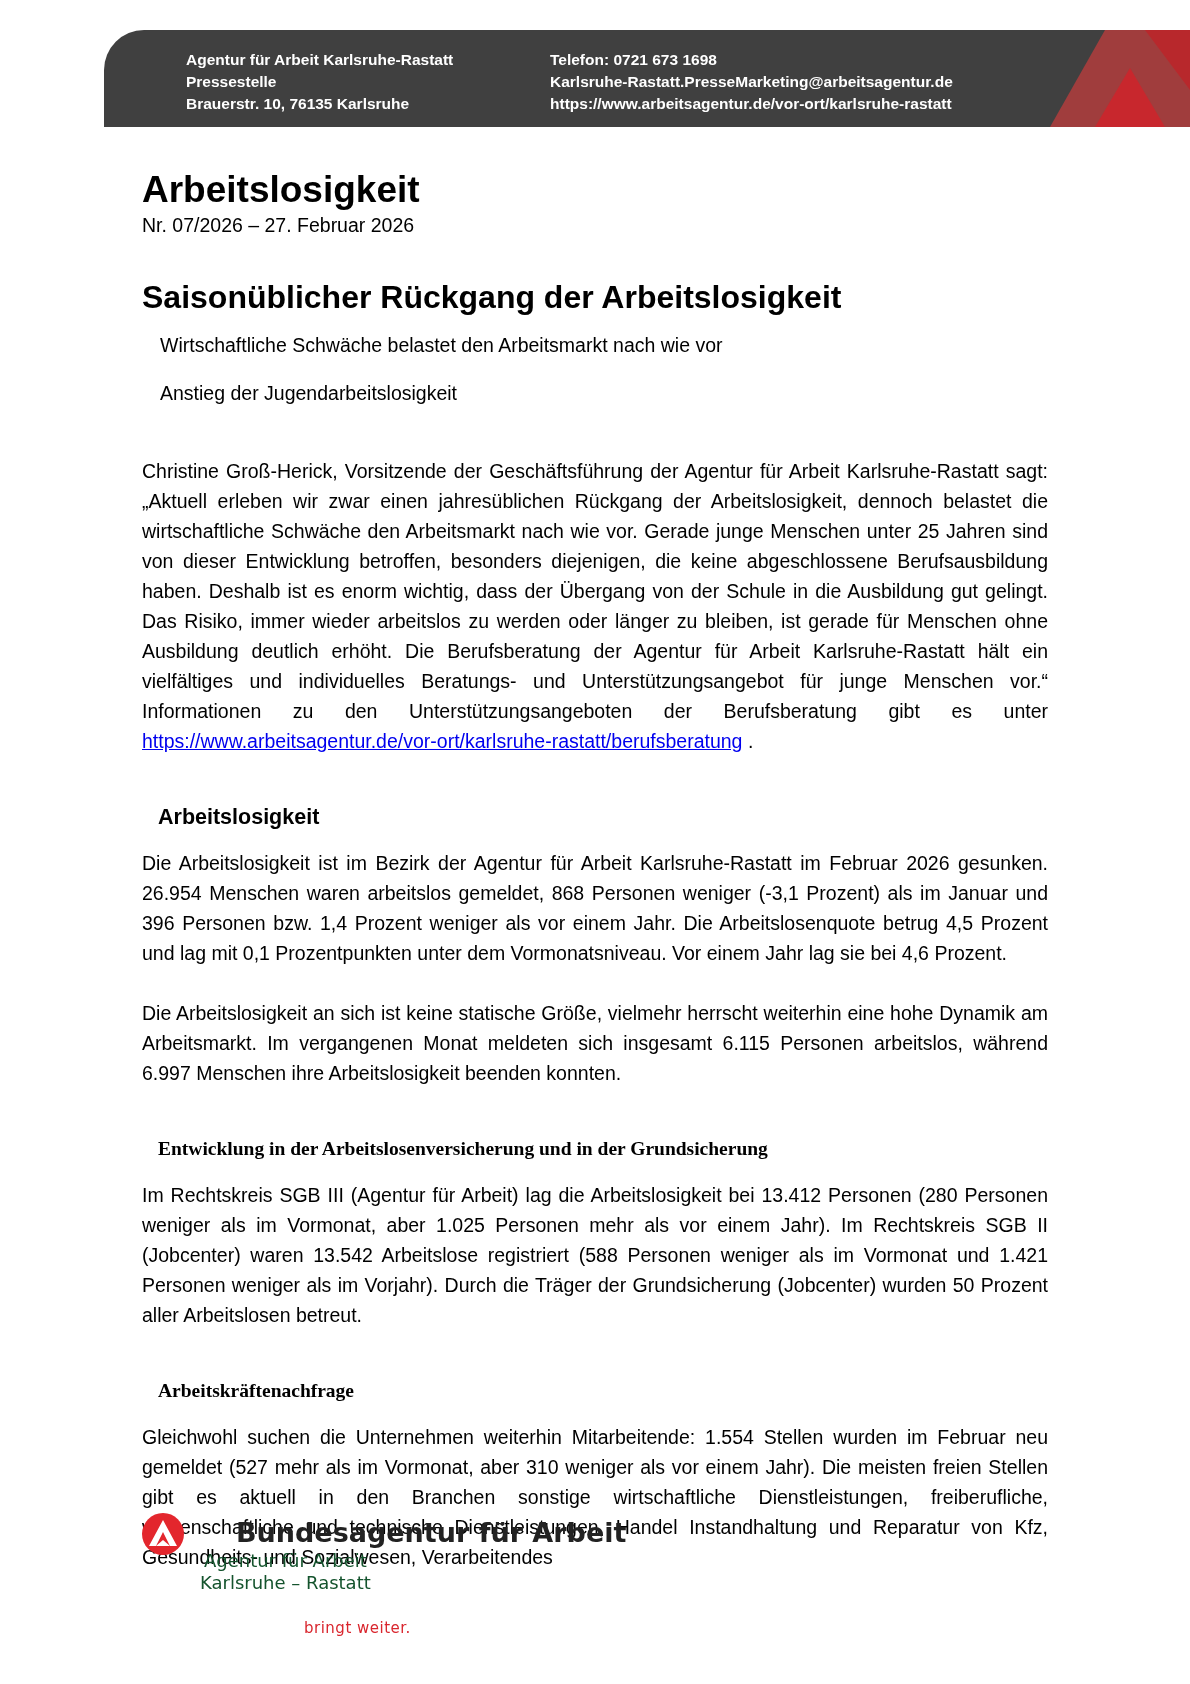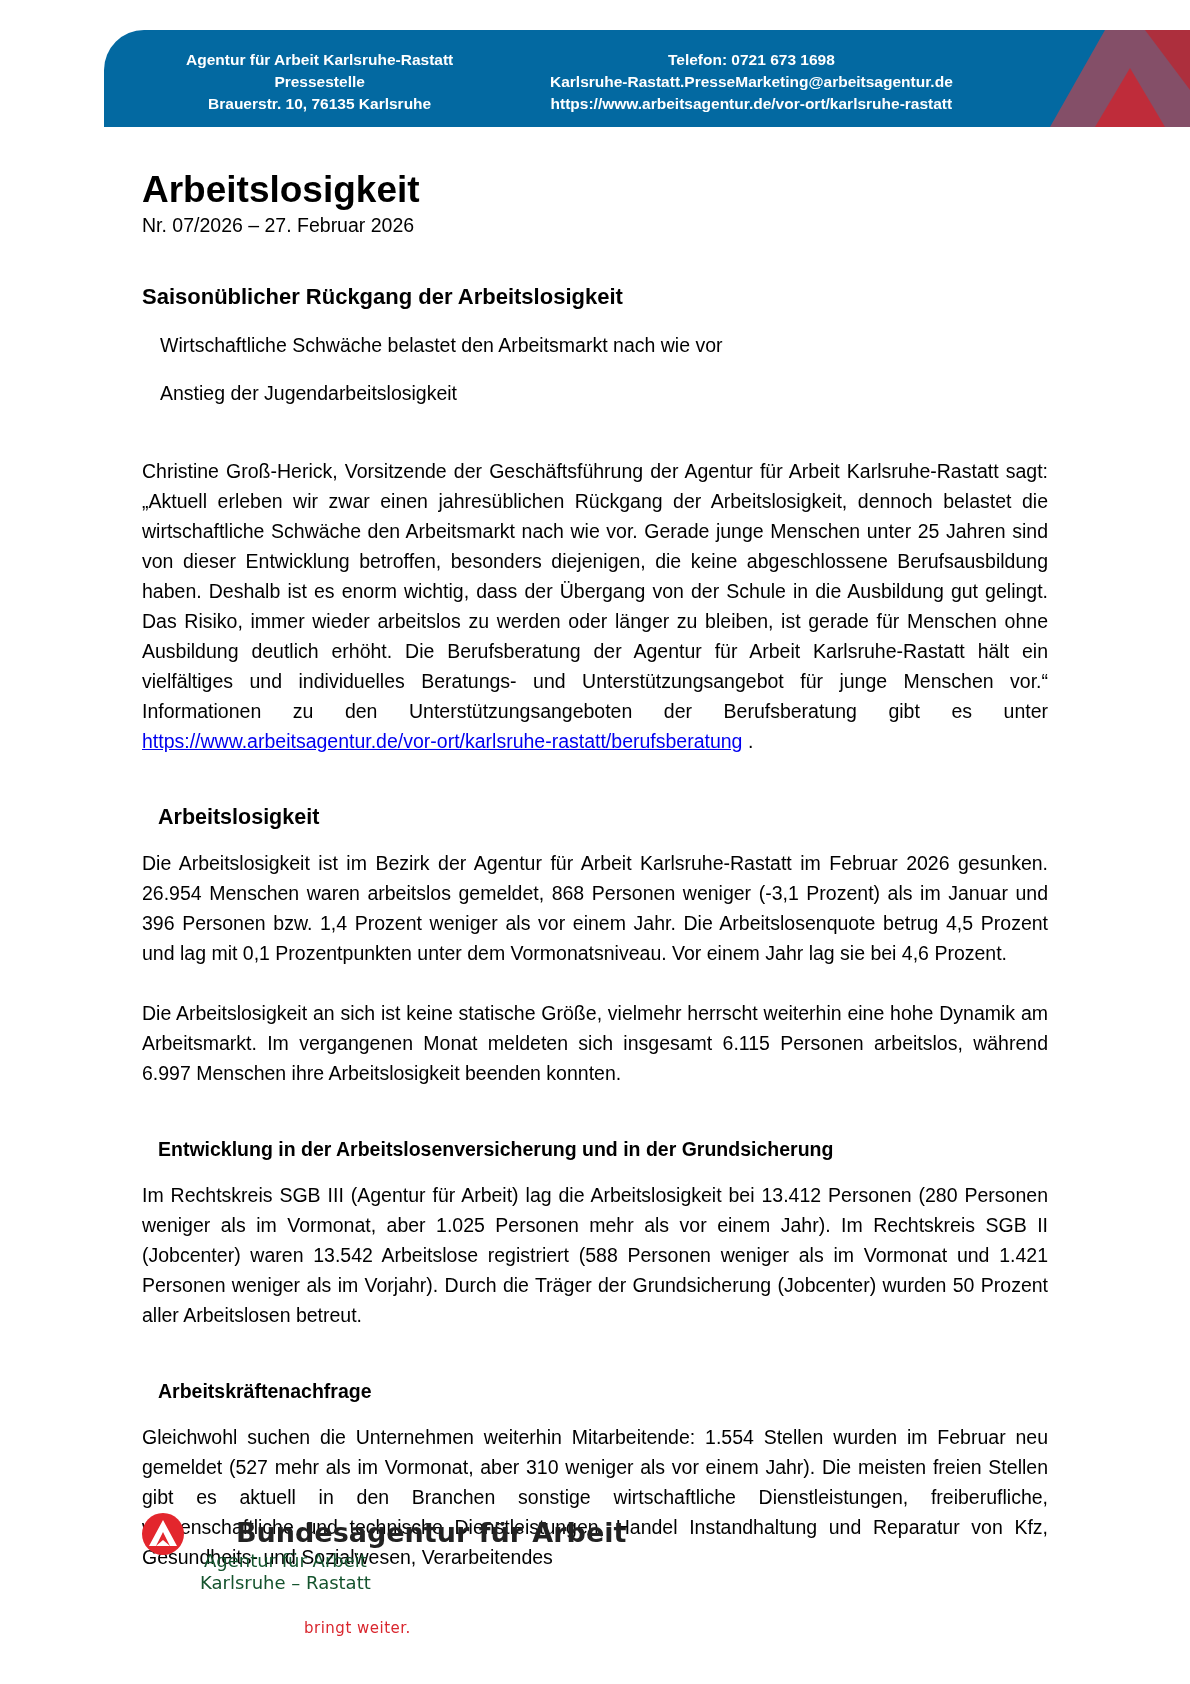--- a/index.html
+++ b/index.html
@@ -1,33 +1,33 @@
 <!DOCTYPE html>
 <html><head>
 <meta charset="utf-8">
 <style>
   html, body { margin: 0; padding: 0; background: #ffffff; }
   body { width: 1190px; height: 1684px; position: relative; overflow: hidden;
          font-family: "Liberation Sans", sans-serif; color: #000; }
   .header-band { position: absolute; left: 104px; top: 30px; width: 1086px; height: 97px;
-         background: #0369a1; border-top-left-radius: 40px; overflow: hidden; text-align: center; }
+         background: #404040; border-top-left-radius: 40px; overflow: hidden; }
   .header-band .deco { position: absolute; right: 0; top: 0; width: 260px; height: 97px; }
   .hcol { position: absolute; top: 19px; color: #fff; font-weight: bold; font-size: 15.5px; line-height: 22px; }
   .hcol.left { left: 82px; }
   .hcol.right { left: 446px; }
   .hcol div { white-space: nowrap; }
   .content { position: absolute; left: 142px; width: 906px; top: 168px; }
   .title { font-size: 37px; font-weight: bold; line-height: 44px; margin: 0; }
   .subline { font-size: 19.5px; line-height: 26px; margin: 0; }
-  .headline { font-size: 22px; font-weight: bold; line-height: 30px; margin: 0; margin-top: 44px; }
+  .headline { font-size: 32px; font-weight: bold; line-height: 30px; margin: 0; margin-top: 44px; }
   .subhead { font-size: 19.5px; font-weight: normal; line-height: 30px; margin: 18px; }
   p.body { font-size: 19.5px; line-height: 30px; margin: 0; text-align: justify; }
   .gap { height: 30px; }
   .section-h { font-size: 21.5px; font-weight: bold; line-height: 30px; margin: 16px; }
-  .section-h.small { font-size: 19.5px; }
+  .section-h.small { font-size: 19.5px; font-family: Liberation Serif, serif; }
   a.link { color: #1a0dab; color: #0000ee; text-decoration: underline; }
   .footer-logo { position: absolute; left: 142px; top: 1513px; }
   .logo-circle { position: absolute; left: 0; top: 0; width: 42px; height: 42px; }
   .logo-text1 { position: absolute; left: 58px; top: 4px; font-family: "DejaVu Sans", sans-serif; font-weight: bold;
                 font-size: 27px; color: #222; white-space: nowrap; margin-left: 36px; }
   .logo-text2 { position: absolute; left: 58px; top: 37px; font-family: "DejaVu Sans", sans-serif; font-size: 18px;
                 color: #14532d; white-space: nowrap; line-height: 22px; text-align: center; }
   .logo-tag { position: absolute; left: 162px; top: 106px; font-family: "DejaVu Sans", sans-serif; font-size: 15px;
               color: #d9262e; white-space: nowrap; letter-spacing: 0.5px; }
 </style>

